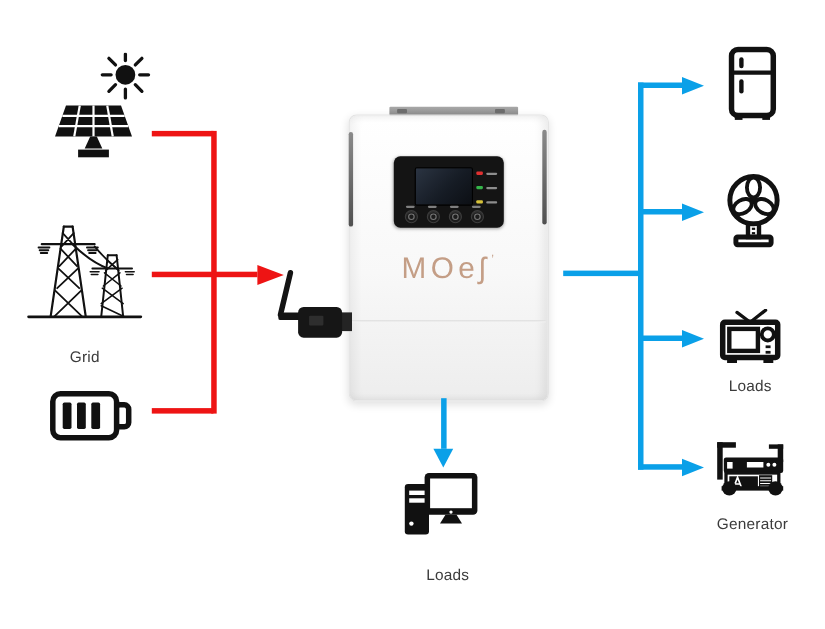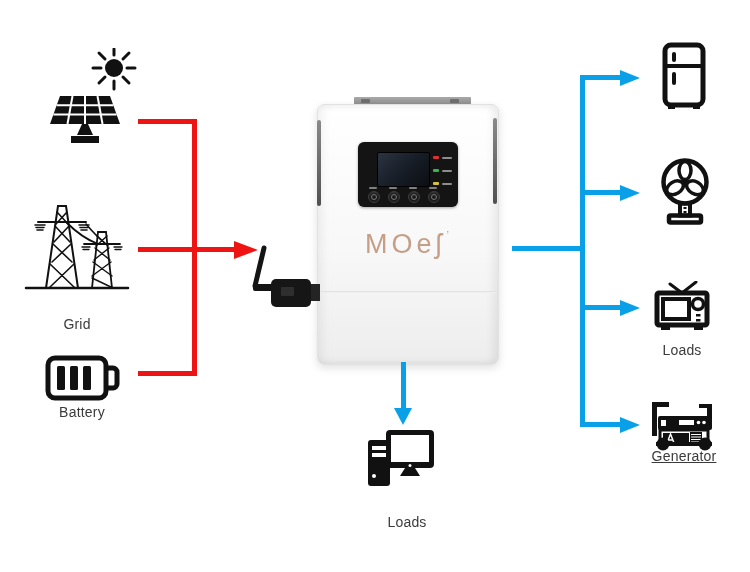--- a/index.html
+++ b/index.html
@@ -122,21 +122,20 @@
 
     <div class="abs" style="left:44px;top:352px;">
       <svg width="78" height="52" viewBox="0 0 78 52">
         <rect x="61" y="16" width="12" height="20" rx="4" fill="#fff" stroke="#111" stroke-width="5"></rect>
         <rect x="4" y="6" width="58" height="40" rx="7" fill="#fff" stroke="#111" stroke-width="5"></rect>
         <rect x="13" y="14" width="8" height="24" rx="1.5" fill="#111"></rect>
         <rect x="26" y="14" width="8" height="24" rx="1.5" fill="#111"></rect>
         <rect x="39" y="14" width="8" height="24" rx="1.5" fill="#111"></rect>
       </svg>
     </div>
-    <div class="label" style="left:22px;top:404px;">Battery</div>
   </div>
 
   <div class="rline" style="left:138px;top:119px;width:56px;height:5px;"></div>
   <div class="rline" style="left:192px;top:119px;width:5px;height:257px;"></div>
   <div class="rline" style="left:138px;top:371px;width:56px;height:5px;"></div>
   <div class="rline" style="left:138px;top:247px;width:96px;height:5px;"></div>
   <div class="arrow-right-red" style="left:234px;top:240.5px;"></div>
 
   <div>
     <div class="inv-bracket">
@@ -268,21 +267,21 @@
         <line x1="45" y1="38.5" x2="55" y2="38.5"></line>
         <line x1="45" y1="41" x2="55" y2="41"></line>
         <line x1="45" y1="43.5" x2="55" y2="43.5"></line>
         <line x1="45" y1="46" x2="55" y2="46"></line>
       </g>
       <rect x="10" y="46" width="56" height="4" fill="#111"></rect>
       <circle cx="17" cy="48" r="6.5" fill="#111"></circle>
       <circle cx="59" cy="48" r="6.5" fill="#111"></circle>
     </svg>
   </div>
-  <div class="label" style="left:624px;top:448px;text-decoration:underline;">Generator</div>
+  <div class="label" style="left:624px;top:468px;">Generator</div>
 
   <div class="abs" style="left:364px;top:426px;">
     <svg width="72" height="64" viewBox="0 0 72 64">
       <rect x="22" y="4" width="48" height="38" rx="4" fill="#111"></rect>
       <rect x="27" y="9" width="38" height="27" fill="#fff"></rect>
       <circle cx="46" cy="39.5" r="1.5" fill="#fff"></circle>
       <polygon points="41,42 51,42 56,50 36,50" fill="#111"></polygon>
       <rect x="4" y="14" width="22" height="46" rx="3" fill="#111"></rect>
       <rect x="8" y="20" width="14" height="4" fill="#fff"></rect>
       <rect x="8" y="27" width="14" height="4" fill="#fff"></rect>

